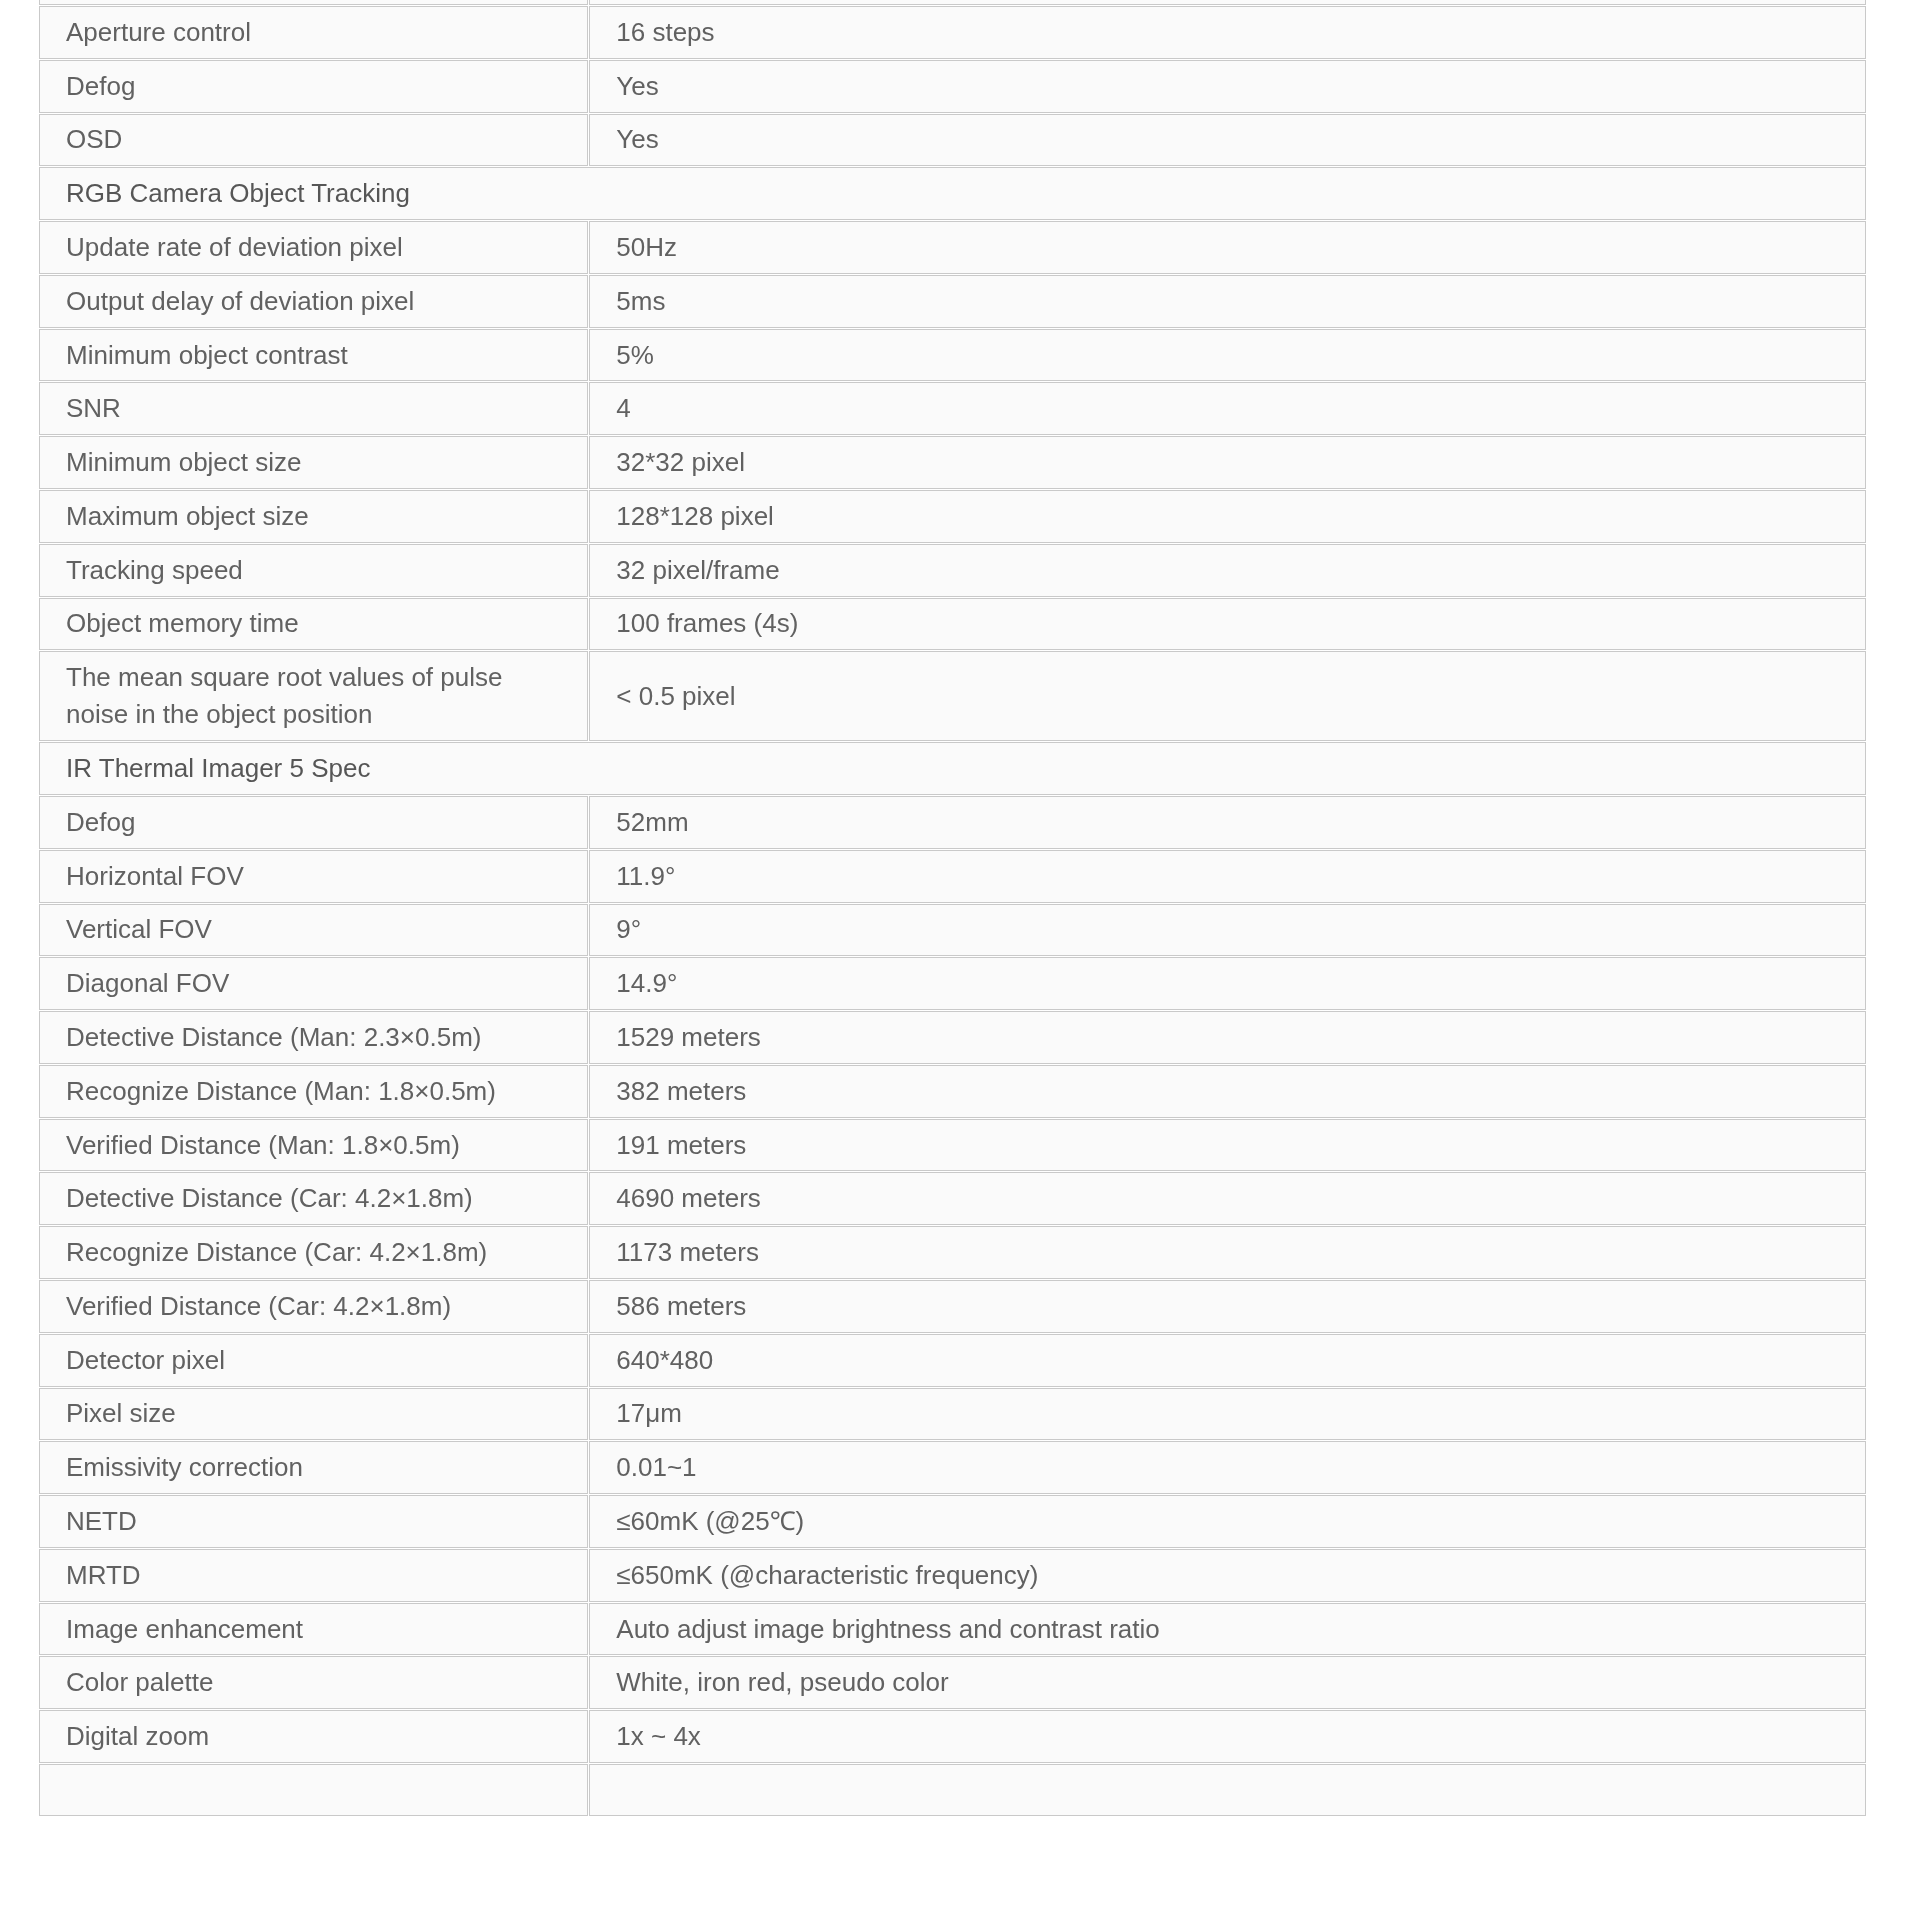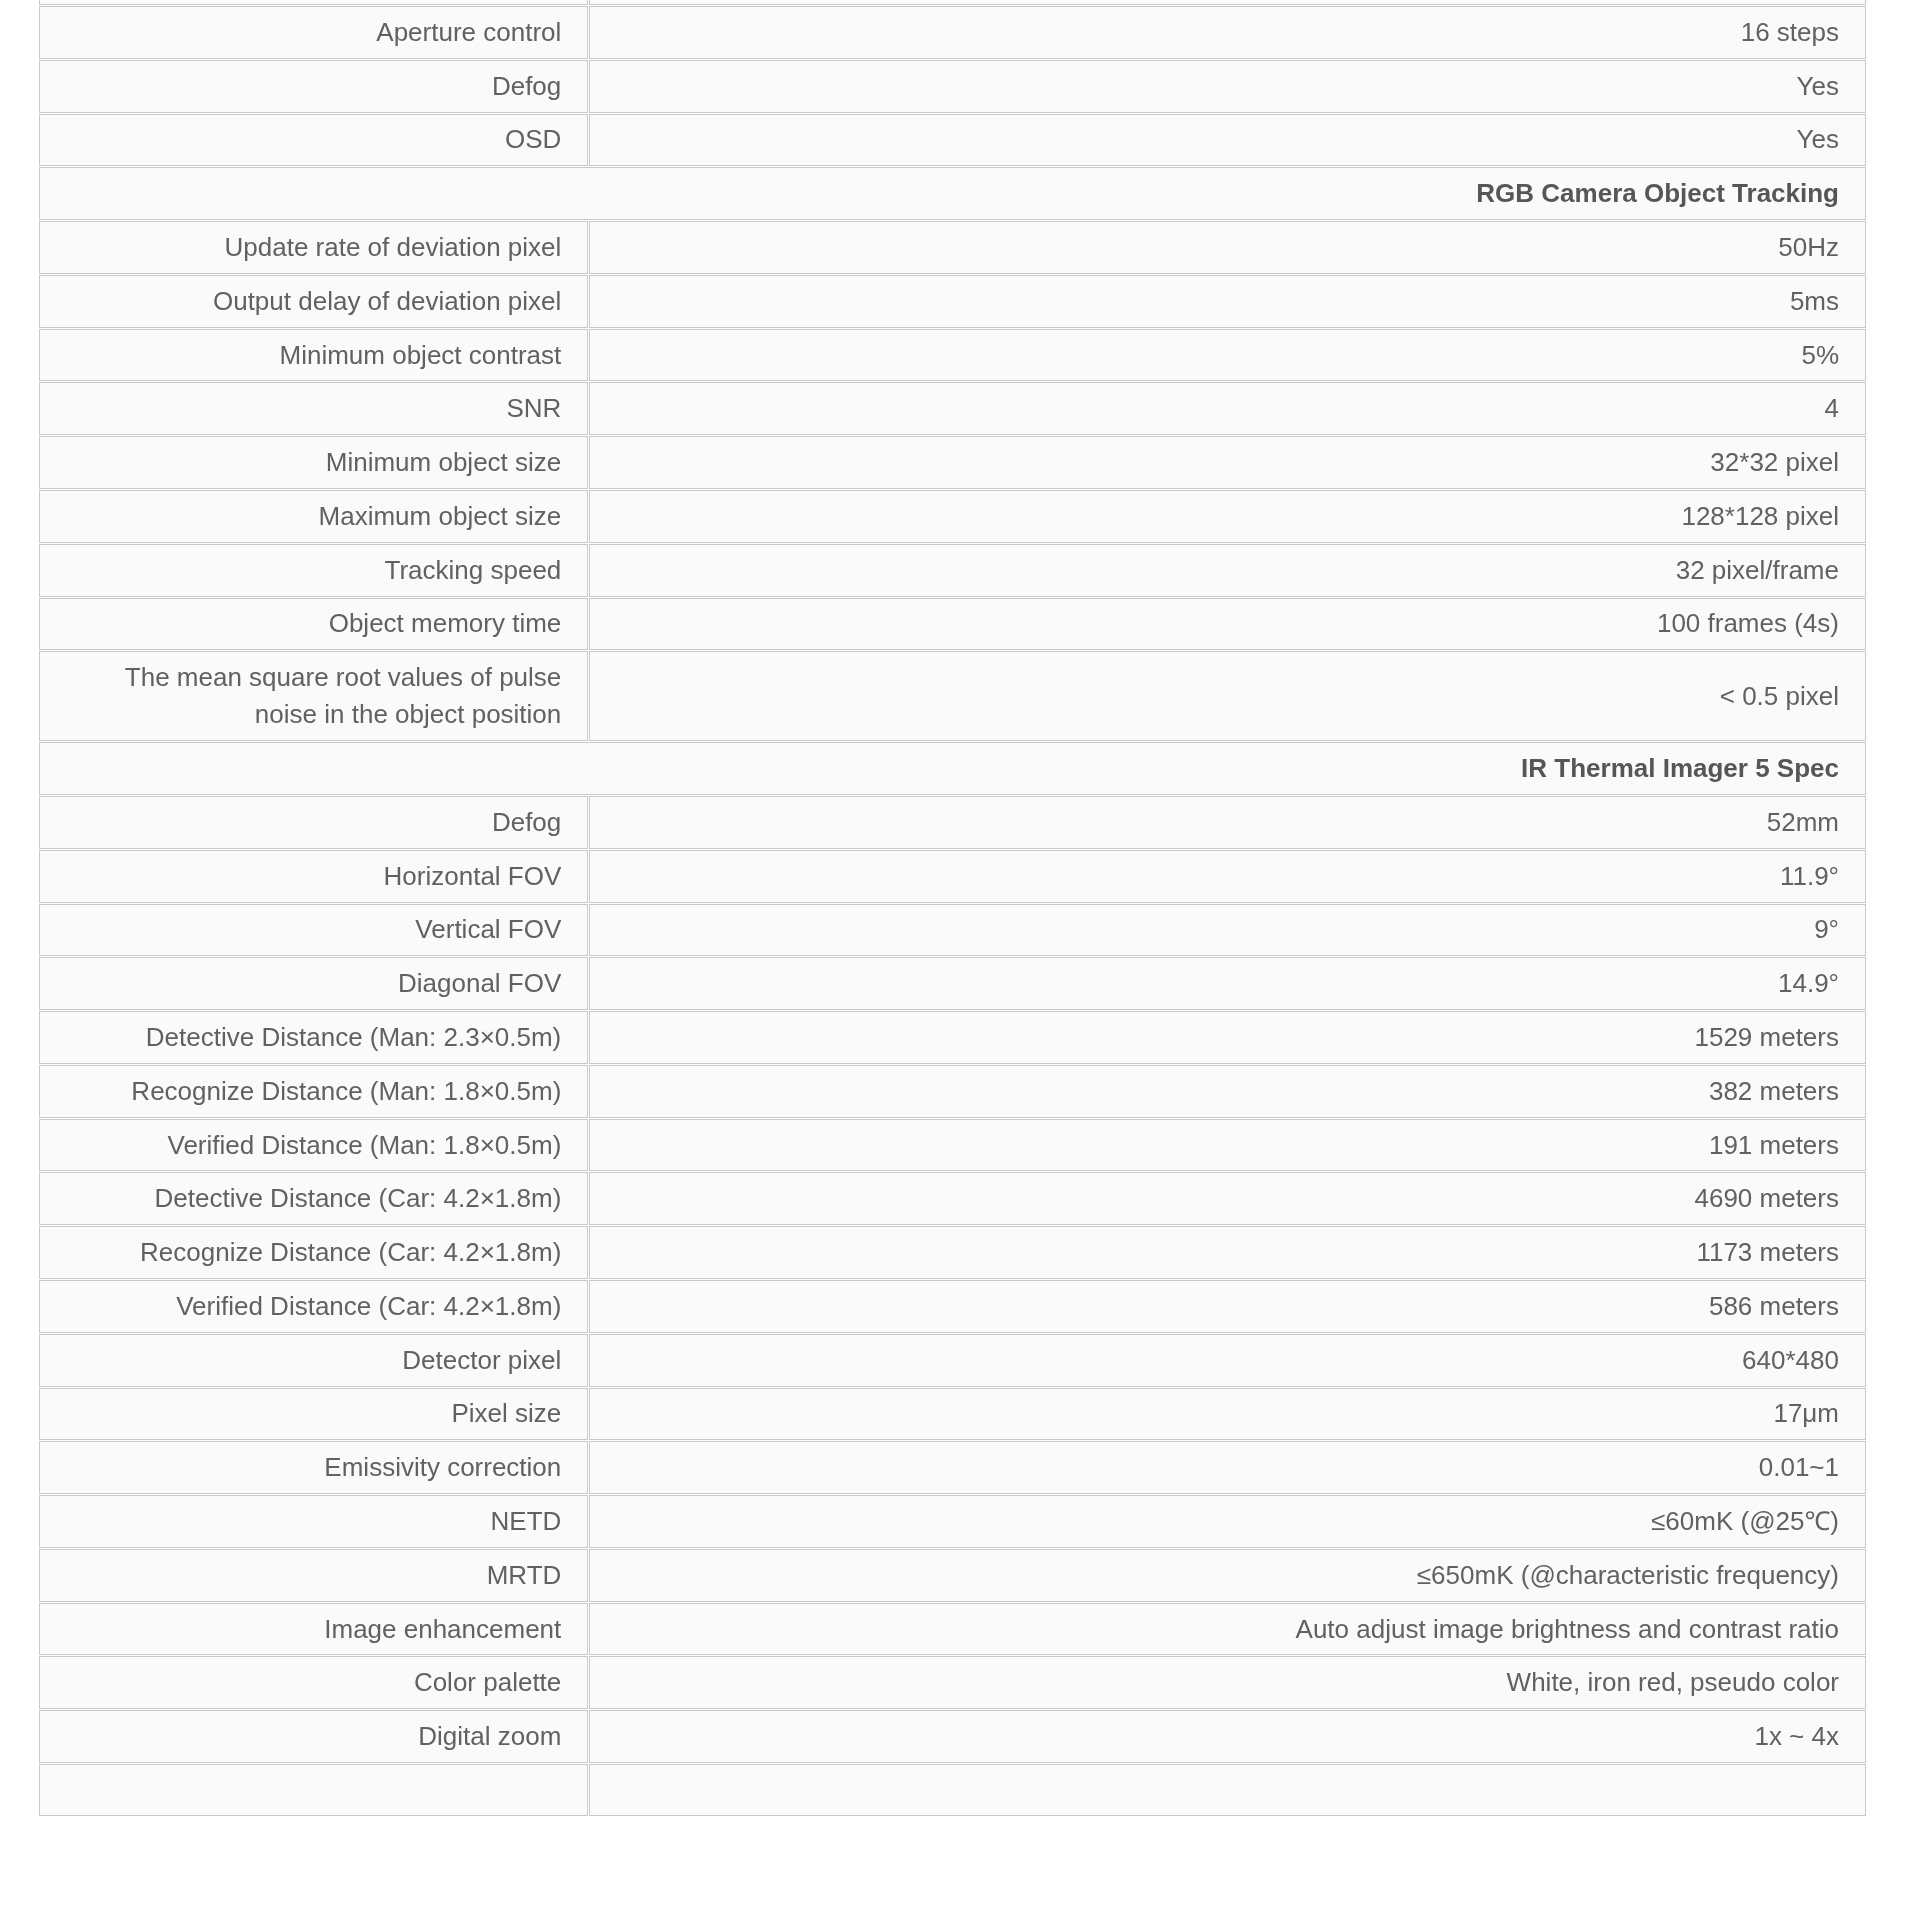--- a/index.html
+++ b/index.html
@@ -7,21 +7,20 @@
     padding: 0;
     background: #ffffff;
     font-family: "Liberation Sans", sans-serif;
   }
   .screen {
     position: relative;
     width: 1907px;
     height: 1922px;
     overflow: hidden;
     background: var(--page-bg, #ffffff);
-    text-align: right;
   }
   table.spec {
     position: absolute;
     left: 38px;
     top: -48px;
     width: 1829px;
     border-collapse: separate;
     border-spacing: 1.5px;
     table-layout: fixed;
   }
@@ -32,21 +31,21 @@
     border: 0.8px solid var(--border-color, #c9c9c9);
     background: var(--cell-bg, #fafafa);
     padding: 6.9px 26px;
     font-size: 26px;
     line-height: 37px;
     color: var(--text-color, #616161);
     vertical-align: middle;
     overflow: hidden;
   }
   td.section {
-    font-weight: bold;
+    font-weight: normal;
     color: var(--header-text-color, #565656);
   }
   tr.partial td { height: 52px; }
 </style>
 </head>
 <body>
 
 <div class="screen">
   <table class="spec">
     <colgroup>

